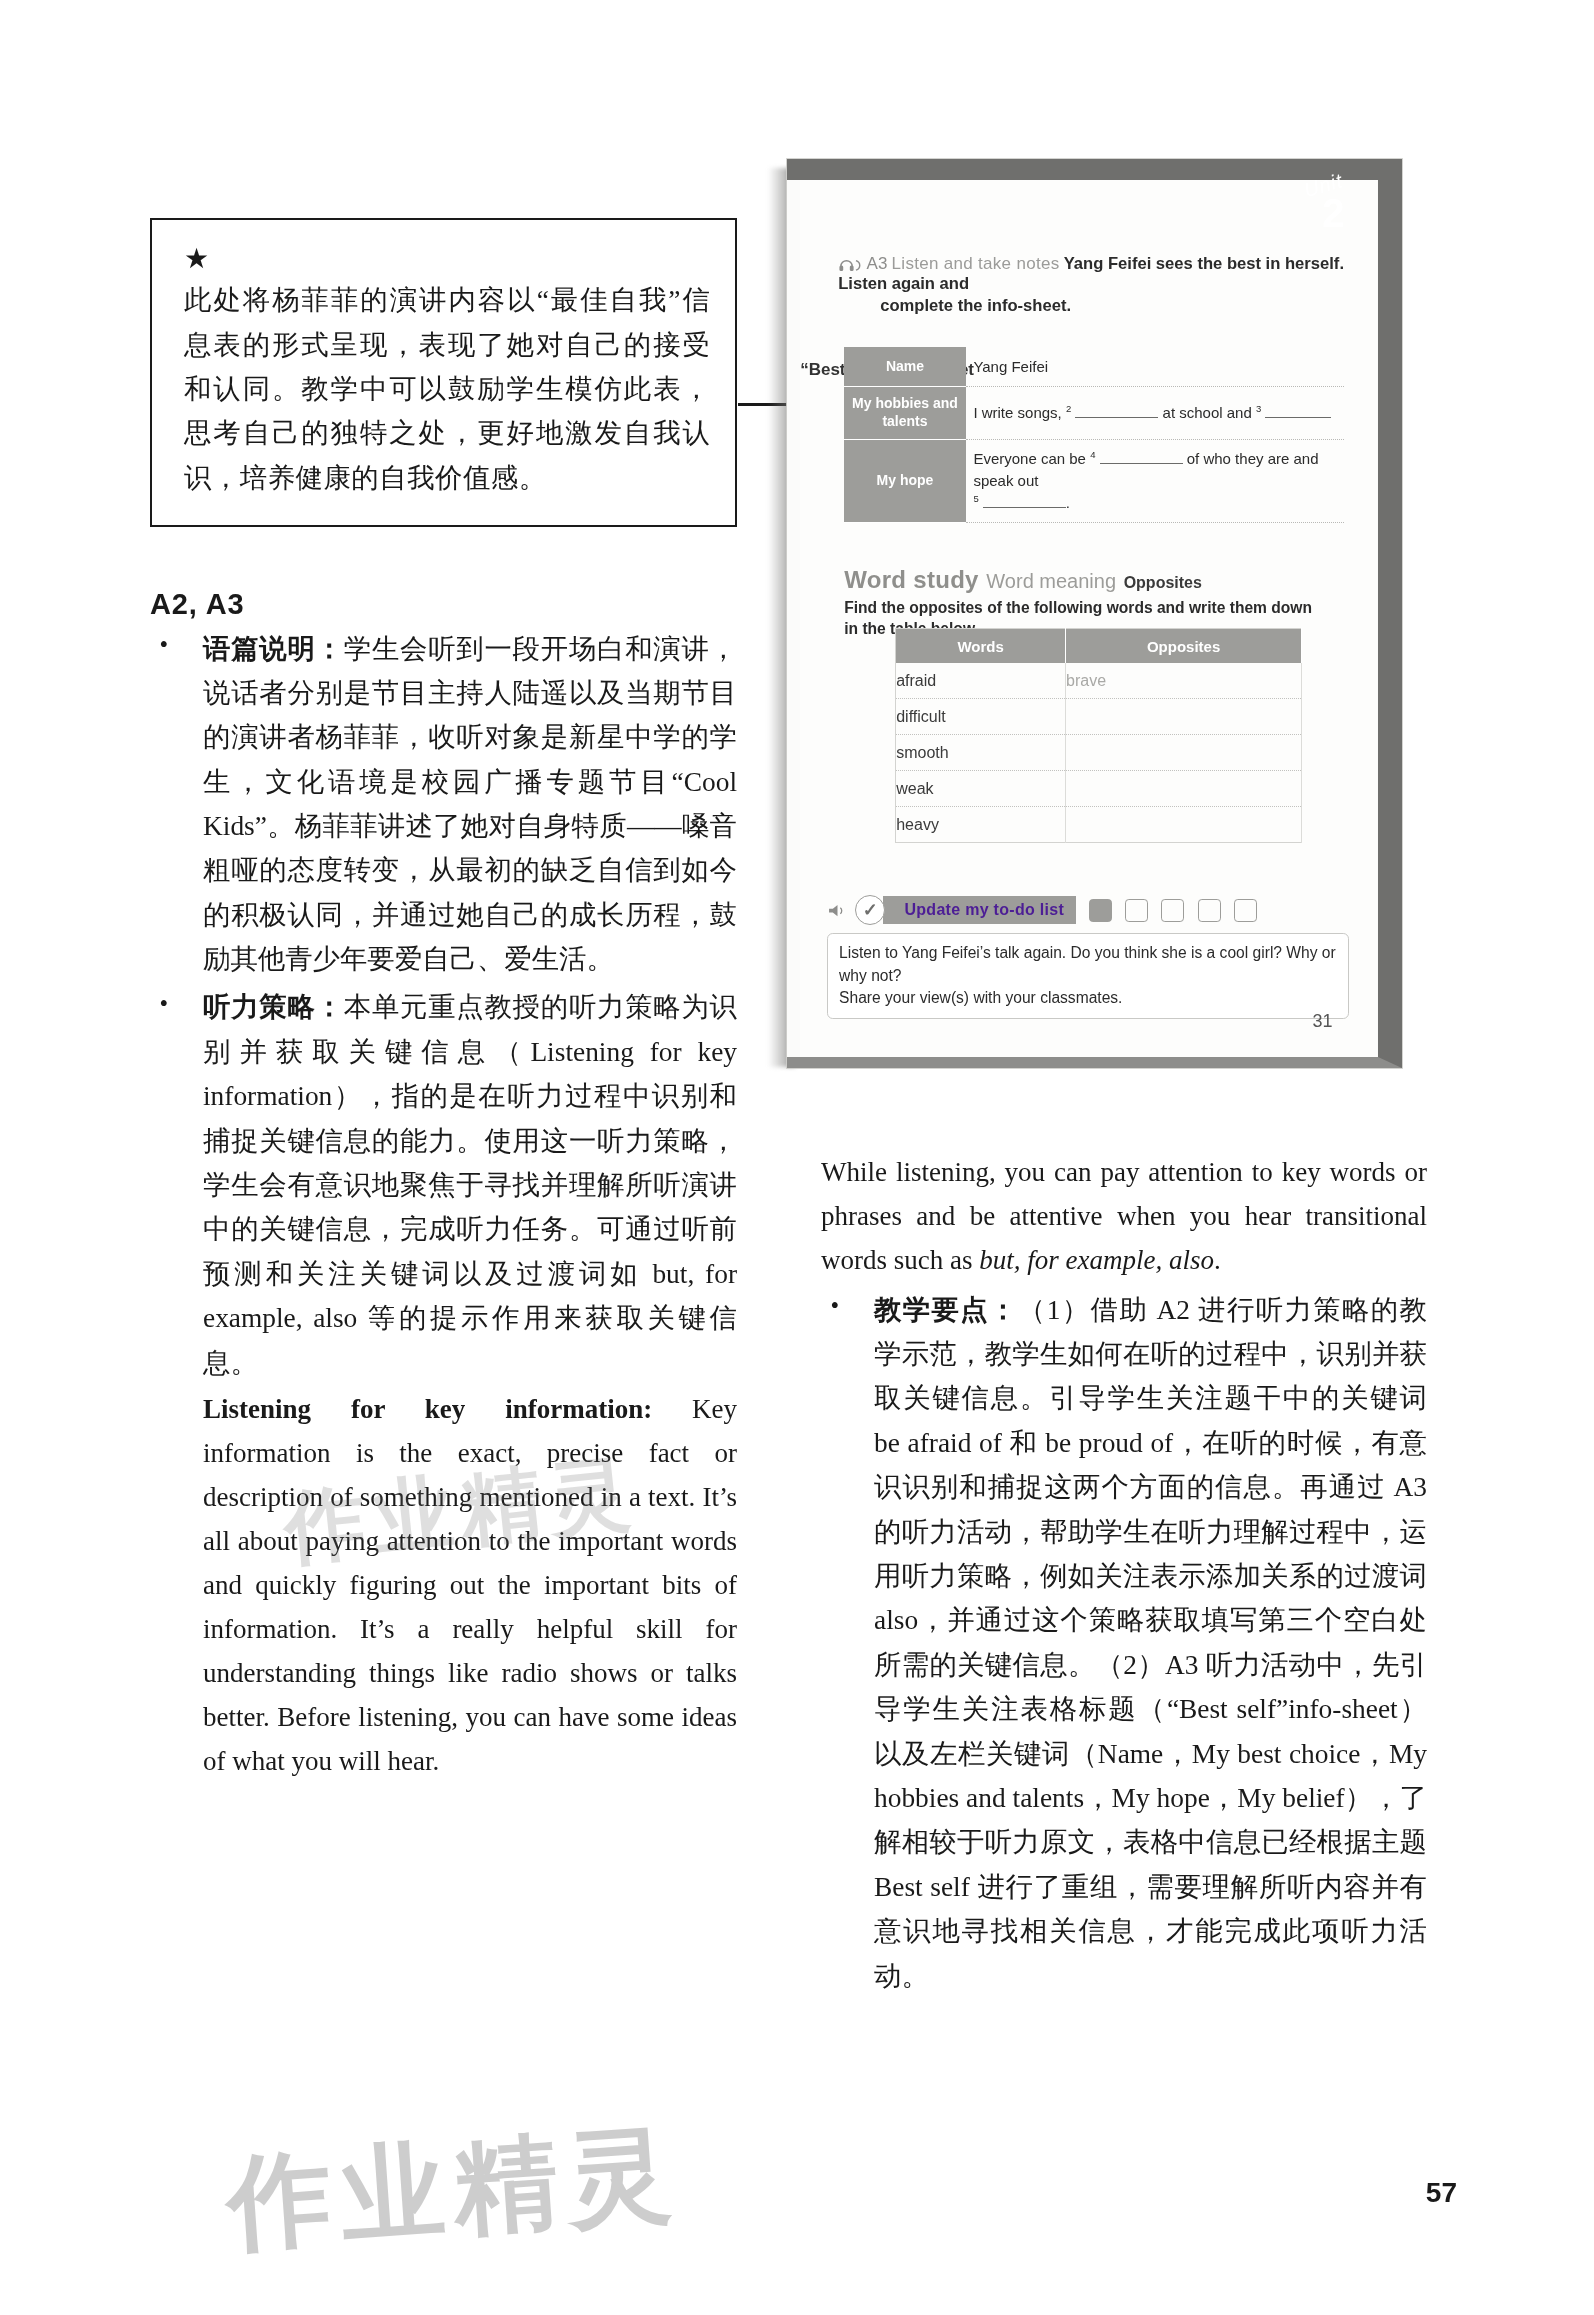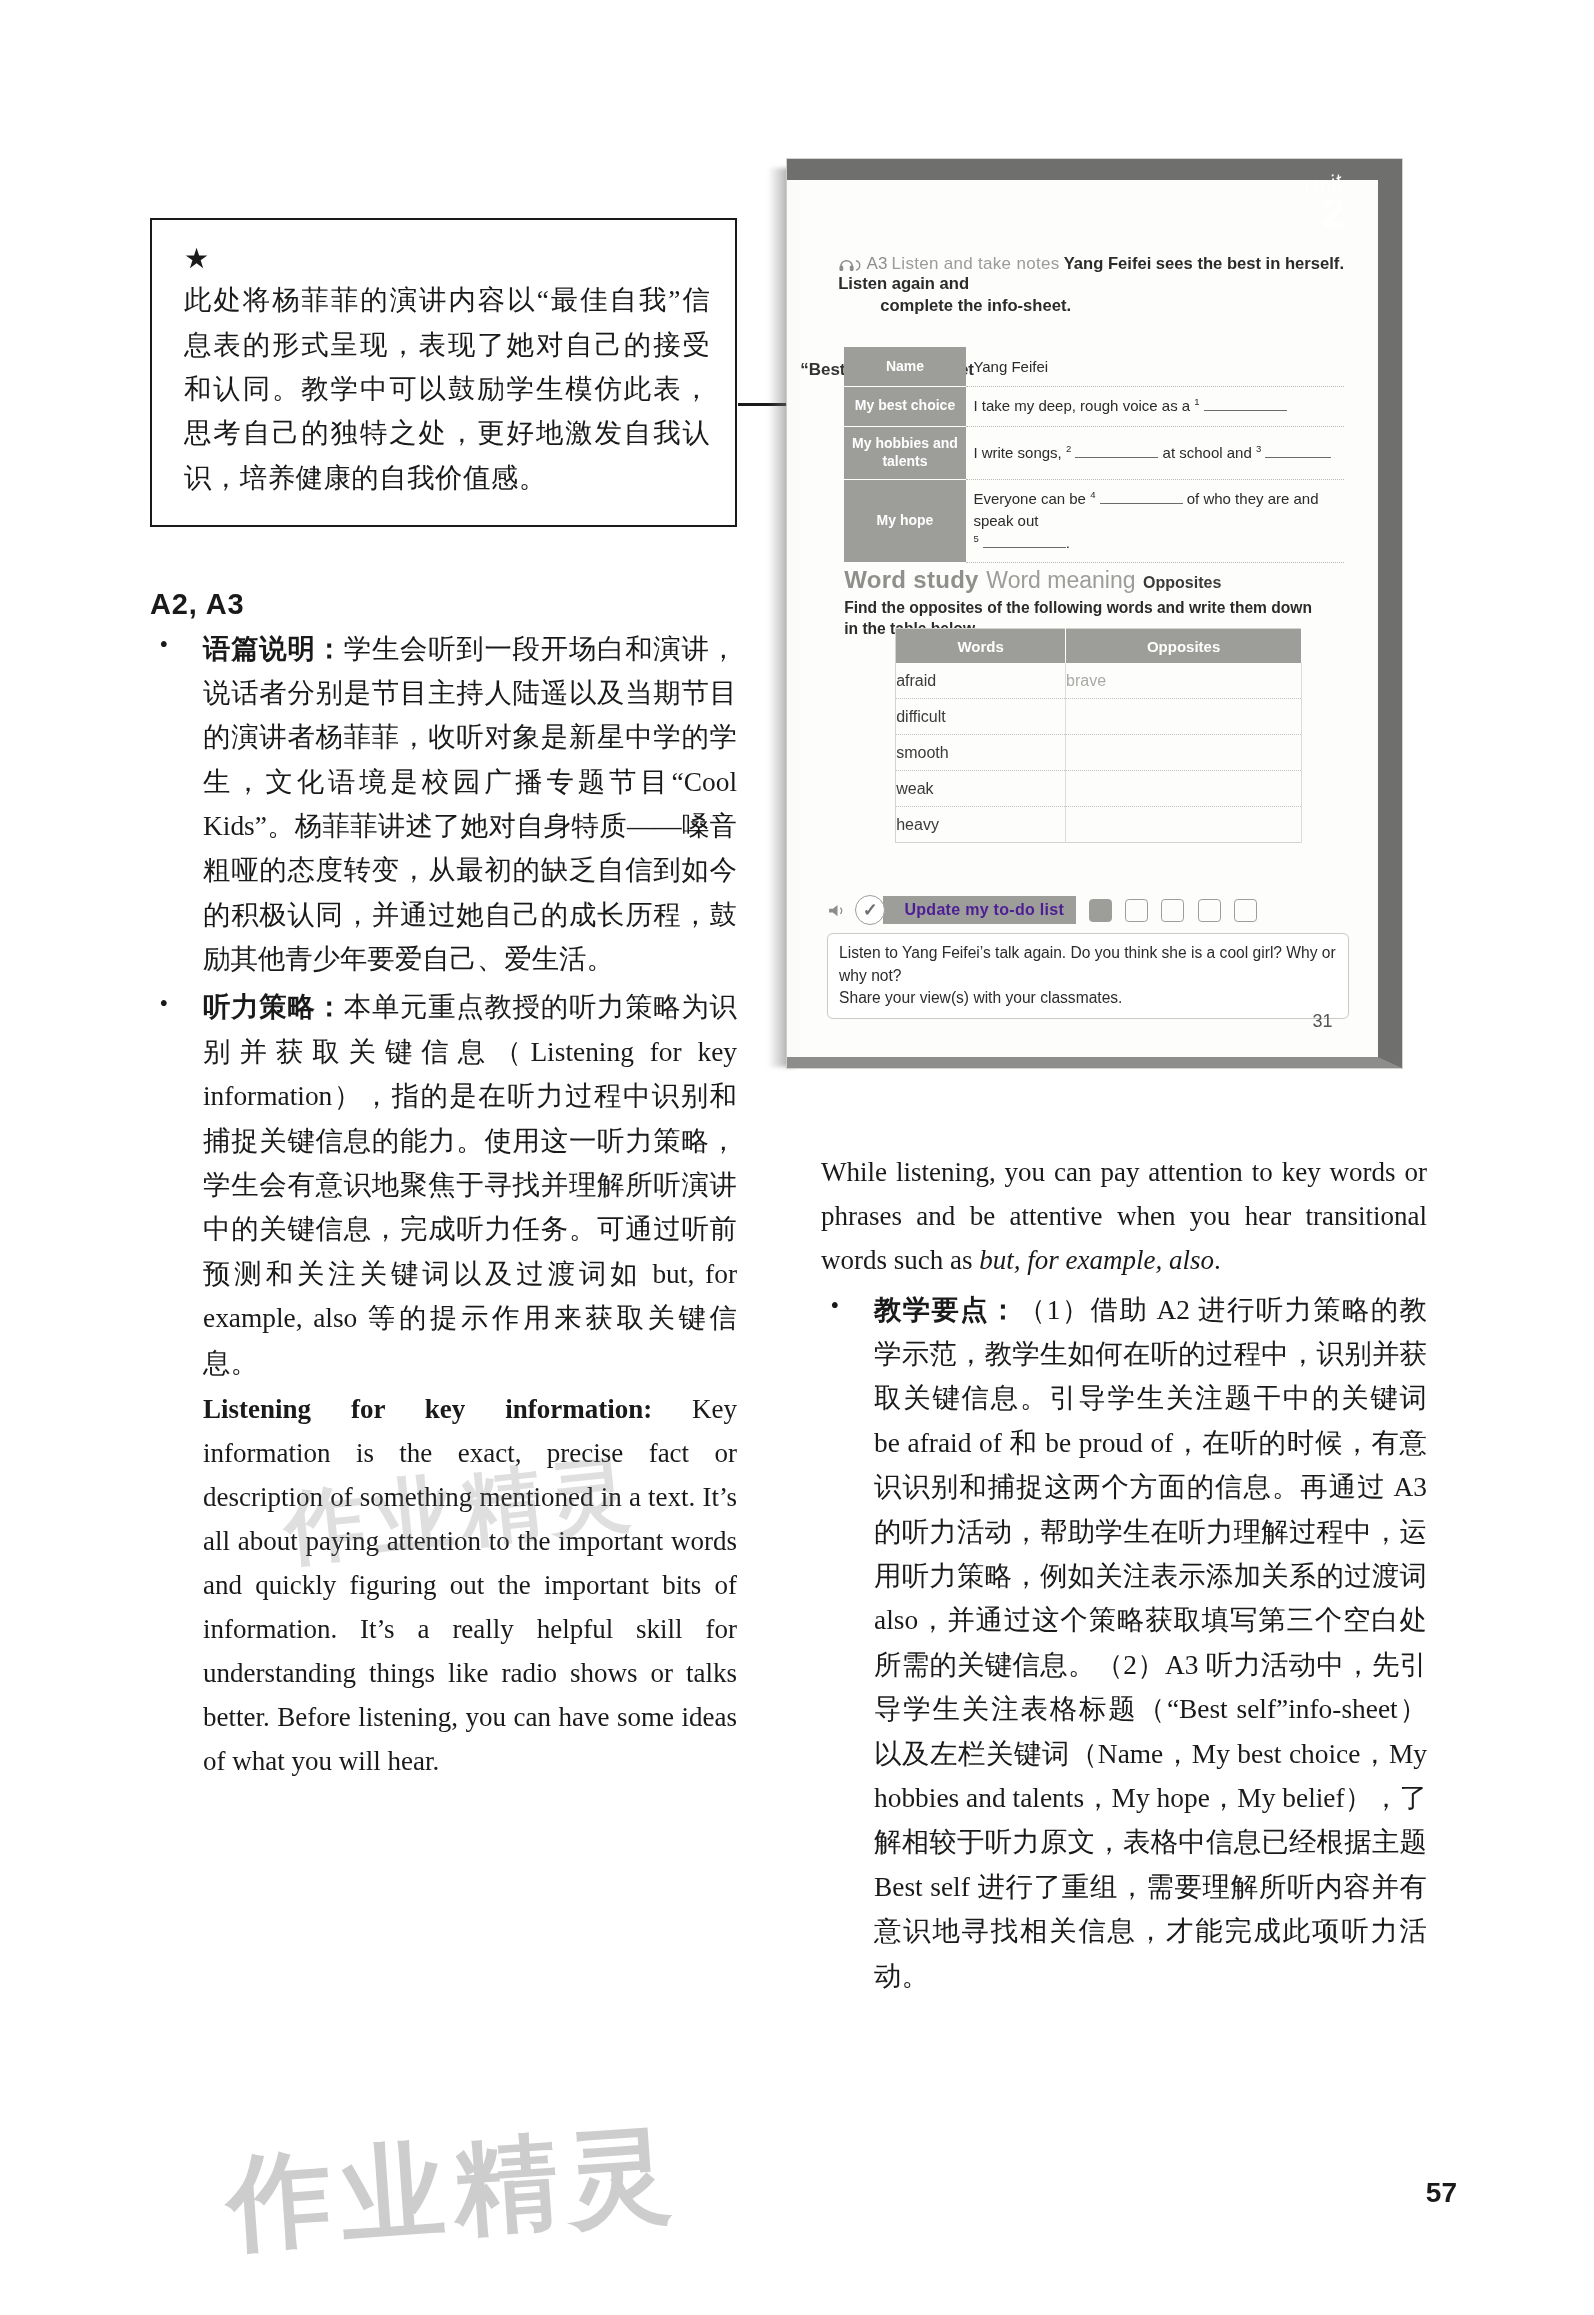--- a/index.html
+++ b/index.html
@@ -122,21 +122,21 @@
     width:114px;background:#9d9d9a;color:#fff;font-size:14px;font-weight:700;
     text-align:center;padding:8.5px 3.8px;line-height:1.25;border-bottom:0.9px solid #fff;
   }
   .info-table .v{font-size:15px;color:#2b2b2b;padding:8.5px 7.6px;line-height:1.45;}
   .blank{display:inline-block;min-width:83px;border-bottom:0.9px solid #6b6b69;}
   .blank.s{min-width:66px;}
   sup{font-size:9.5px;vertical-align:super;}
 
   .ws-head{position:absolute;left:44px;top:386px;}
   .ws-h1{font-family:"Liberation Sans", sans-serif;font-size:24px;font-weight:700;color:#8f8f8c;letter-spacing:0.3px;}
-  .ws-h2{font-family:"Liberation Sans", sans-serif;font-size:23px;color:#9c9c99;margin-left:7.6px;}
+  .ws-h2{font-family:"Liberation Sans", sans-serif;font-size:20px;color:#9c9c99;margin-left:7.6px;}
   .ws-h3{font-family:"Liberation Sans", sans-serif;font-size:16px;font-weight:700;color:#3a3a3a;margin-left:7.6px;}
   .ws-sub{
     font-family:"Liberation Sans", sans-serif;font-size:15.6px;font-weight:700;color:#2b2b2b;
     margin-top:2.8px;line-height:1.35;width:473px;
   }
 
   .w-table{
     position:absolute;left:95px;top:448px;width:407px;border-collapse:collapse;
     font-family:"Liberation Sans", sans-serif;border:0.9px solid #d3d3d0;
   }
@@ -256,24 +256,20 @@
         <span class="a3-line2">complete the info-sheet.</span>
       </div>
 
       <div class="sheet-title">“Best self” info-sheet</div>
 
       <table class="info-table">
         <tbody>
             <tr>
           <td class="k">Name</td>
           <td class="v"><span>Yang Feifei</span></td>
-        </tr>
-        <tr>
-          <td class="k">My best choice</td>
-          <td class="v"><span>I take my deep, rough voice as a </span><sup>1</sup> <span class="blank"></span></td>
         </tr>
         <tr>
           <td class="k">My hobbies and talents</td>
           <td class="v"><span>I write songs, </span><sup>2</sup> <span class="blank"></span><span> at school and </span><sup>3</sup> <span class="blank s"></span></td>
         </tr>
         <tr>
           <td class="k">My hope</td>
           <td class="v"><span>Everyone can be </span><sup>4</sup> <span class="blank"></span><span> of who they are and speak out </span><br><sup>5</sup> <span class="blank"></span><span>.</span></td>
         </tr>
       </tbody>

